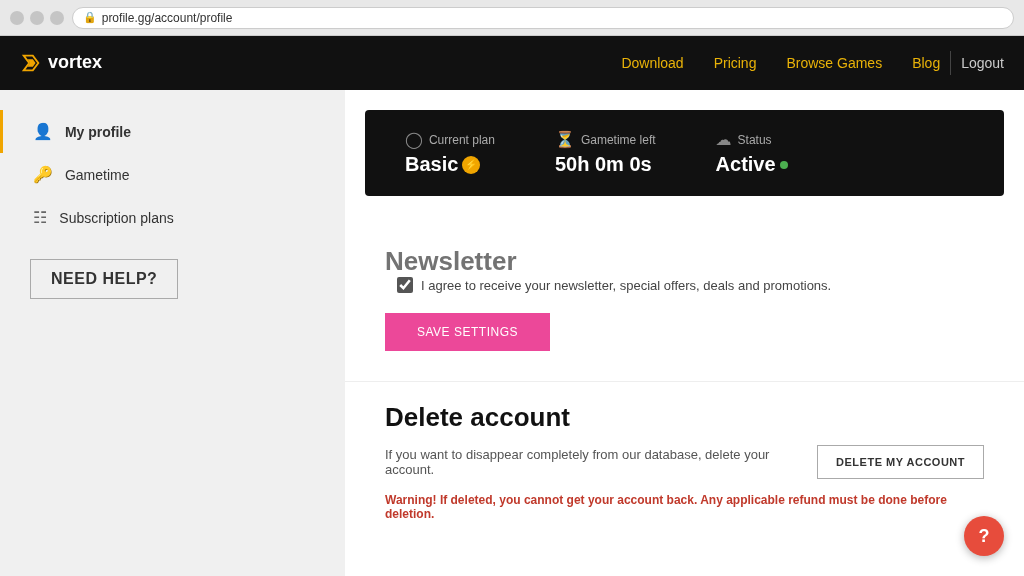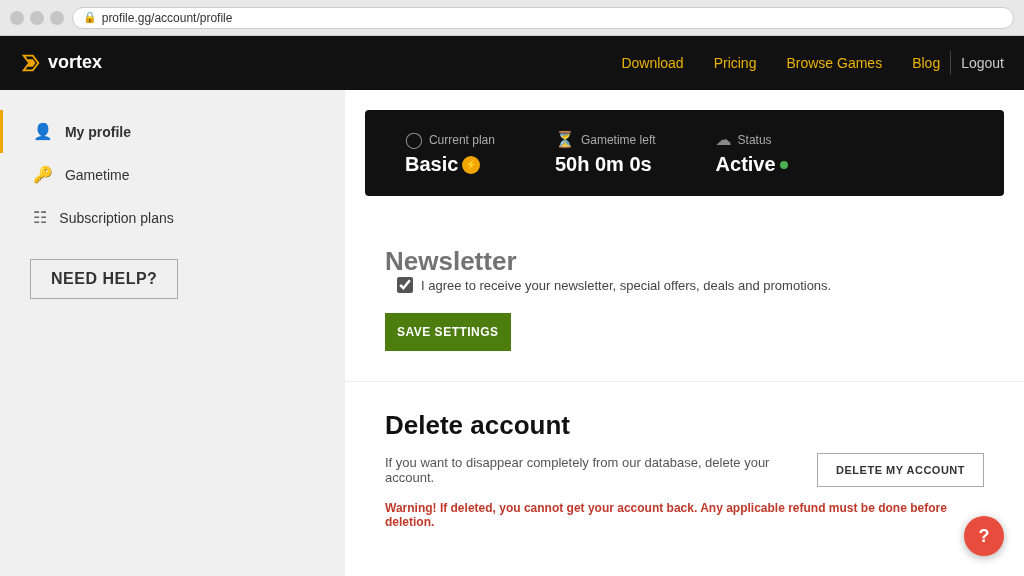--- a/index.html
+++ b/index.html
@@ -199,34 +199,34 @@
       gap: 8px;
       margin-bottom: 20px;
       padding-left: 12px;
     }
     .checkbox-row input[type="checkbox"] {
       width: 16px; height: 16px;
       accent-color: #555;
     }
     .checkbox-label { font-size: 13px; color: #444; }
     .save-btn {
-      background: #4d7c0f;
+      background: #ec4899;
       color: white;
       border: none;
-      padding: 12px 12px;
+      padding: 12px 32px;
       font-size: 12px;
-      font-weight: 700;
+      font-weight: 400;
       letter-spacing: 0.5px;
       cursor: pointer;
       text-transform: uppercase;
     }
 
     
     .delete-section {
-      padding: 28px 40px 30px;
+      padding: 20px 40px 30px;
       border-top: 1px solid #eee;
     }
     .delete-title {
       font-size: 26px;
       font-weight: 700;
       color: #111;
       margin-bottom: 12px;
     }
     .delete-desc-row {
       display: flex;

